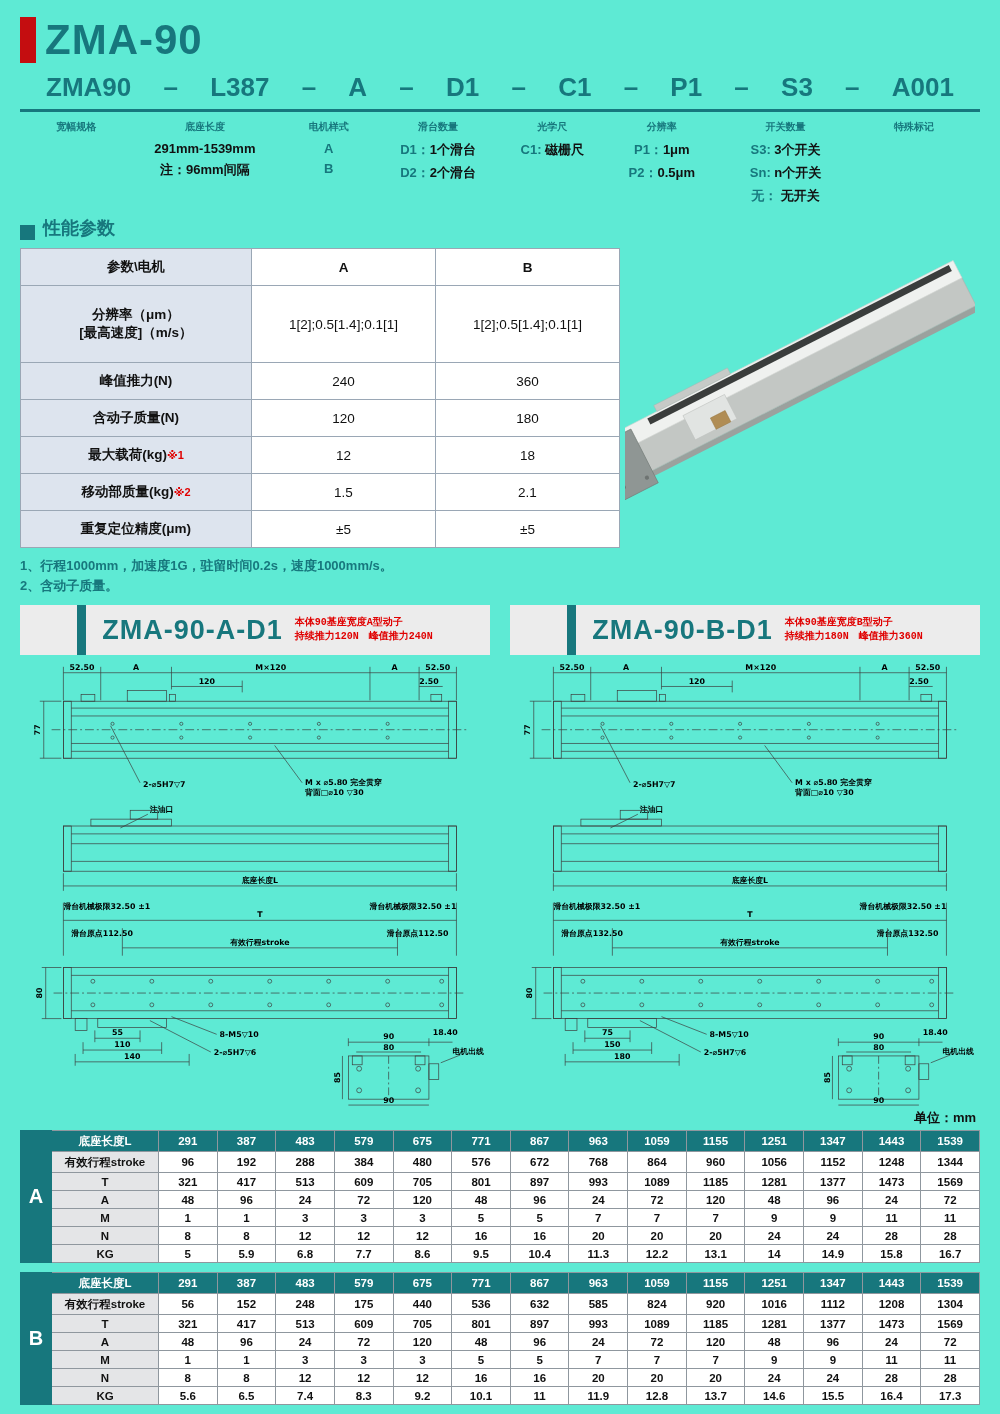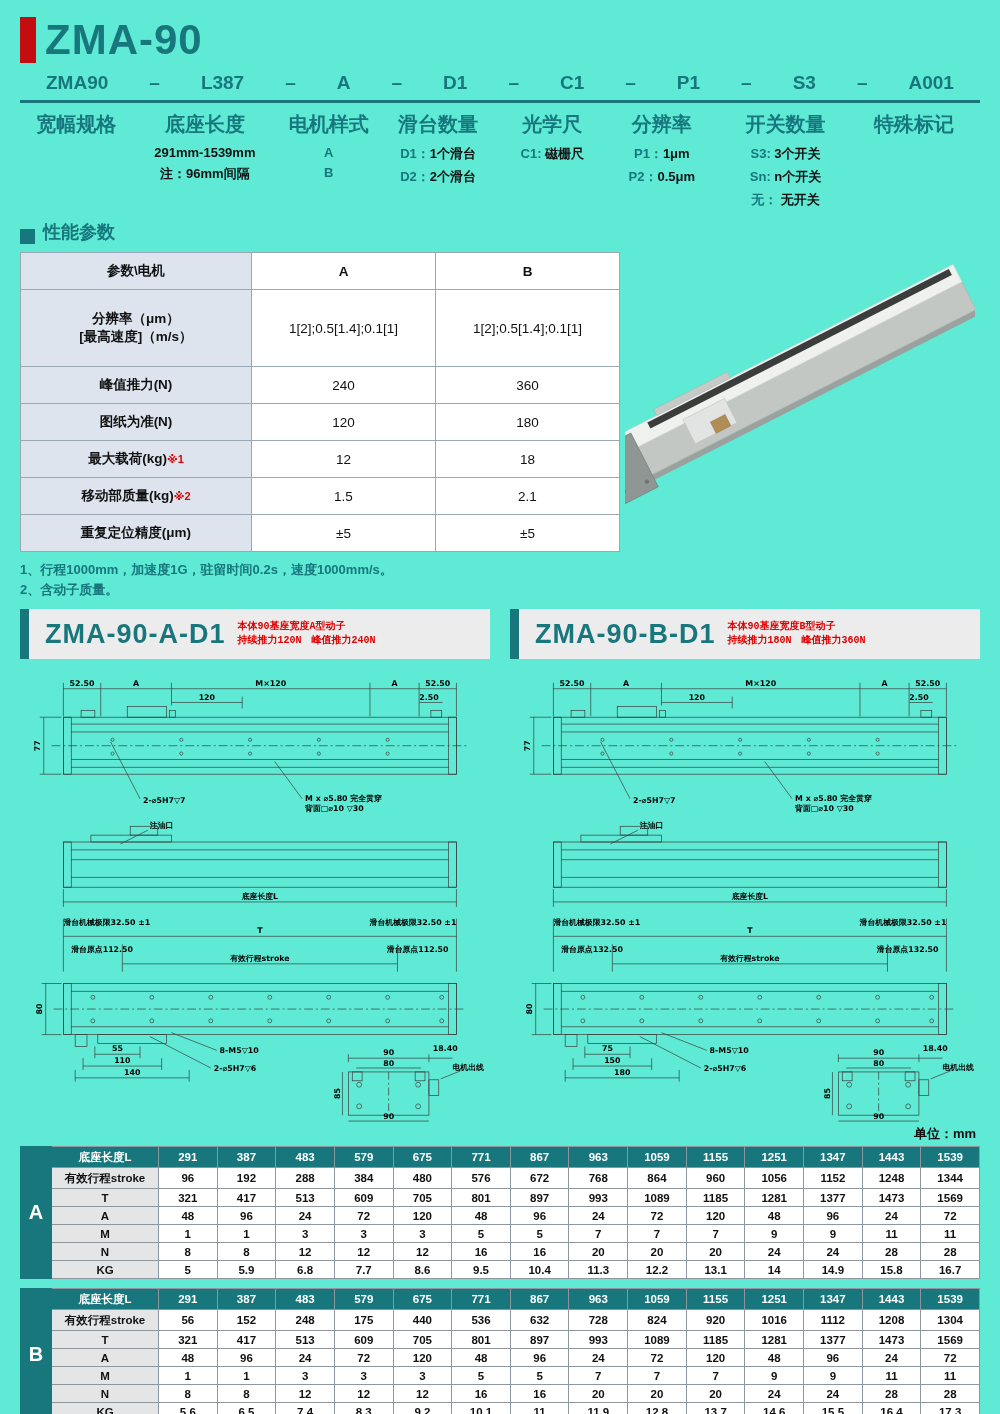--- a/index.html
+++ b/index.html
@@ -3,48 +3,48 @@
 <meta charset="utf-8">
 <style>
   html,body{margin:0;padding:0;background:#e9e9e9;}
   body{font-family:"Liberation Sans","DejaVu Sans",sans-serif;color:#111;}
   .page{width:1000px;height:1414px;margin:0 auto;background:#5eead4;box-sizing:border-box;padding:16px 20px 10px;position:relative;}
 
   
   .title-row{display:flex;align-items:center;gap:9px;}
   .red-bar{width:16px;height:46px;background:#c40d10;}
   .title{font-size:42px;font-weight:bold;color:#17777d;letter-spacing:1px;}
-  .code-row{display:flex;justify-content:space-between;align-items:baseline;font-size:19px;font-weight:bold;color:#17777d;margin:8px 26px 0 26px;}
+  .code-row{display:flex;justify-content:space-between;align-items:baseline;font-size:26px;font-weight:bold;color:#17777d;margin:8px 26px 0 26px;}
   .code-rule{border:none;border-top:3px solid #17777d;margin:6px 0 8px;}
 
   
   .opt-grid{display:flex;margin:0 4px 6px;}
   .opt-col{text-align:center;}
-  .opt-head{color:#17777d;font-weight:bold;font-size:20px;margin-bottom:7px;text-align:center;}
+  .opt-head{color:#17777d;font-weight:bold;font-size:10px;margin-bottom:7px;text-align:center;}
   .opt-item{font-size:13px;font-weight:bold;margin:5px 0;white-space:nowrap;}
   .opt-code{color:#17777d;}
 
   .sec-head{display:flex;align-items:flex-end;gap:8px;margin:6px 0 8px;color:#17777d;font-weight:bold;font-size:18px;}
   .sec-sq{width:15px;height:15px;background:#17777d;}
 
   
   .perf-wrap{display:flex;align-items:flex-start;}
   .perf-table{border-collapse:collapse;width:600px;}
   .perf-table td{border:1px solid #9aa7b5;font-size:13.5px;text-align:center;padding:9px 16px;}
   .plabel{background:#dde4ee;width:190px;font-weight:bold;}
   .pval{background:#fff;}
   .mark{color:#e00000;font-size:11px;font-weight:bold;}
   .photo-box{flex:1;display:flex;justify-content:center;align-items:center;padding-top:10px;}
 
   .notes{color:#17777d;font-size:13px;font-weight:bold;line-height:1.5;margin:8px 0 10px;}
 
   
   .panels{display:flex;gap:20px;}
   .panel{width:470px;}
-  .panel-head{background:#ececec;display:flex;align-items:center;height:50px;margin-bottom:14px;}
+  .panel-head{background:#ececec;display:flex;align-items:center;height:50px;margin-bottom:2px;justify-content:center;}
   .panel-bar{width:9px;height:50px;background:#17777d;margin-right:16px;flex:none;}
   .panel-title{color:#17777d;font-size:27px;font-weight:bold;letter-spacing:1px;margin-right:12px;white-space:nowrap;}
   .panel-red{color:#e00000;font-size:10px;font-weight:bold;line-height:1.4;white-space:nowrap;font-family:Liberation Mono, monospace;}
   svg.draw{width:470px;height:452px;display:block;}
   svg.draw line,svg.draw rect,svg.draw polyline,svg.draw circle,svg.draw path{stroke:#3c3c3c;stroke-width:0.7;fill:none;}
   svg.draw text{font-size:8px;fill:#000;stroke:none;font-weight:bold;font-family:"DejaVu Sans",sans-serif;}
   svg.draw .dm{text-anchor:middle;}
   svg.draw .de{text-anchor:end;}
 
   
@@ -144,21 +144,21 @@
         </td>
         <td class="pval">1[2];0.5[1.4];0.1[1]</td>
         <td class="pval">1[2];0.5[1.4];0.1[1]</td>
       </tr>
       <tr>
         <td class="plabel"><span>峰值推力(N)</span></td>
         <td class="pval">240</td>
         <td class="pval">360</td>
       </tr>
       <tr>
-        <td class="plabel"><span>图纸为准(N)</span></td>
+        <td class="plabel"><span>含动子质量(N)</span></td>
         <td class="pval">120</td>
         <td class="pval">180</td>
       </tr>
       <tr>
         <td class="plabel"><span>最大载荷(kg)</span><span class="mark">※1</span></td>
         <td class="pval">12</td>
         <td class="pval">18</td>
       </tr>
       <tr>
         <td class="plabel"><span>移动部质量(kg)</span><span class="mark">※2</span></td>
@@ -678,21 +678,21 @@
         </tr>
         <tr>
           <td class="rowlab">有效行程stroke</td>
           <td>56</td>
           <td>152</td>
           <td>248</td>
           <td>175</td>
           <td>440</td>
           <td>536</td>
           <td>632</td>
-          <td>728</td>
+          <td>585</td>
           <td>824</td>
           <td>920</td>
           <td>1016</td>
           <td>1112</td>
           <td>1208</td>
           <td>1304</td>
         </tr>
         <tr>
           <td class="rowlab">T</td>
           <td>321</td>

